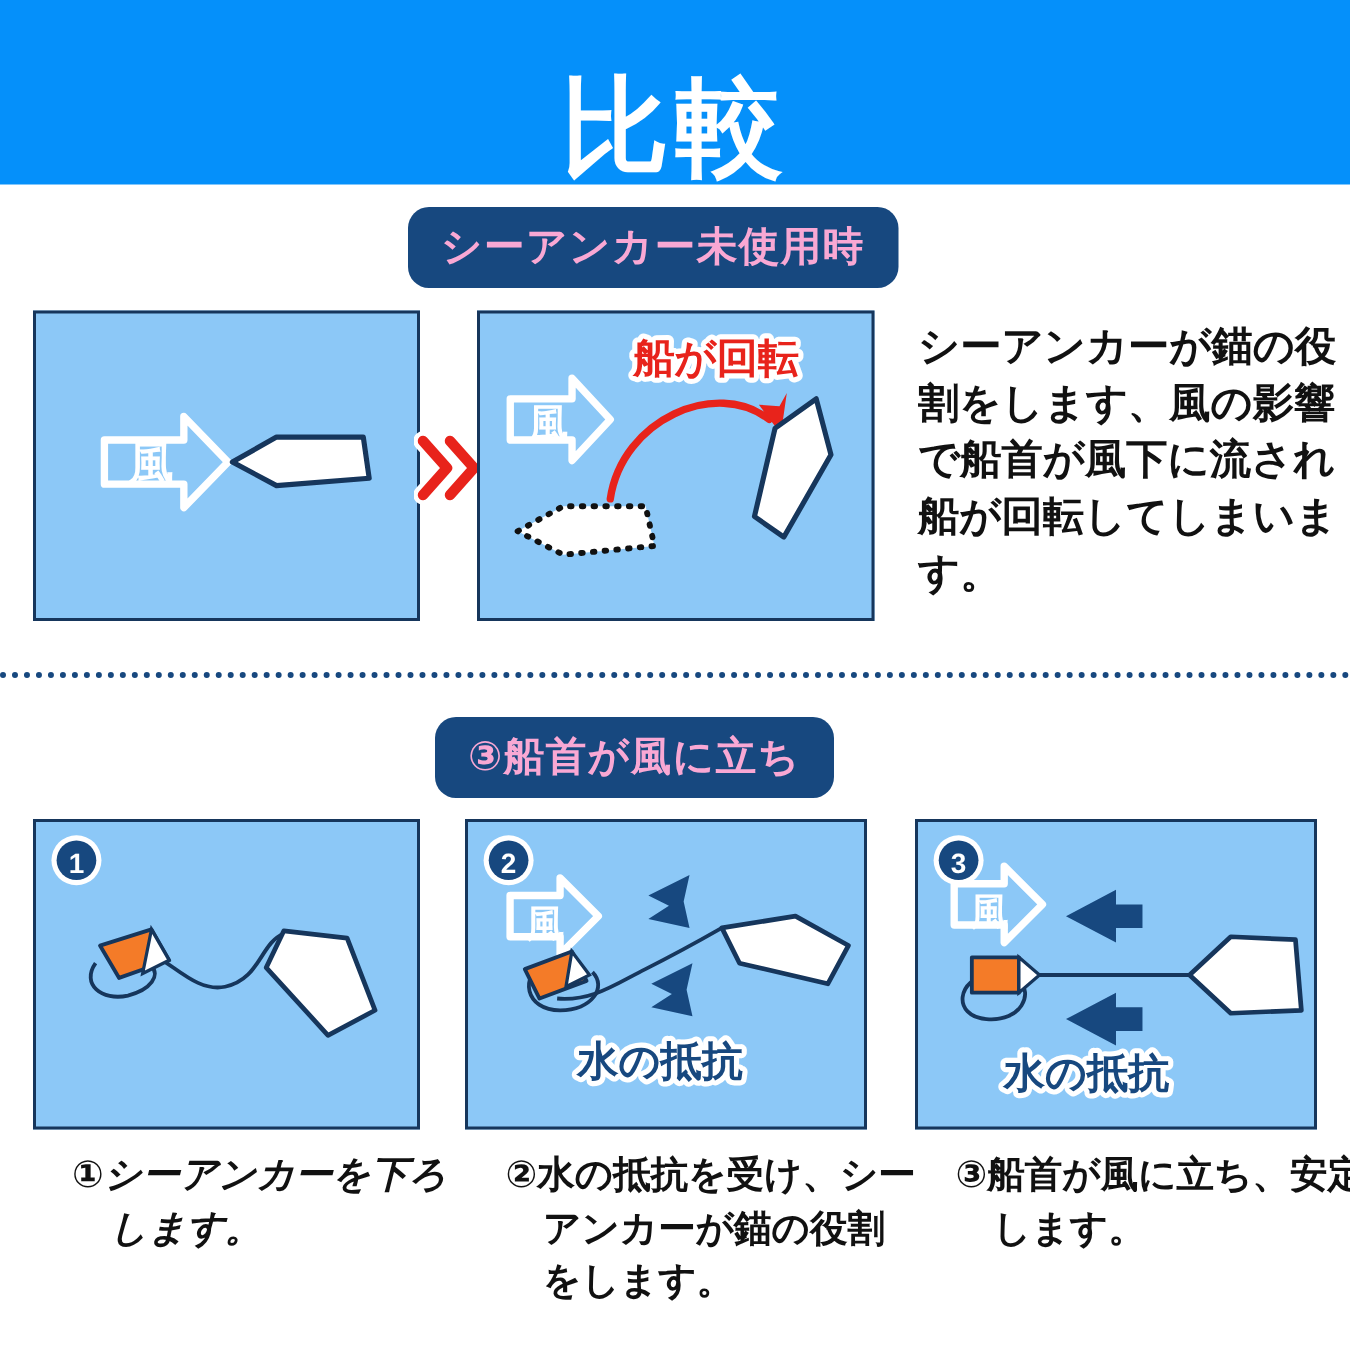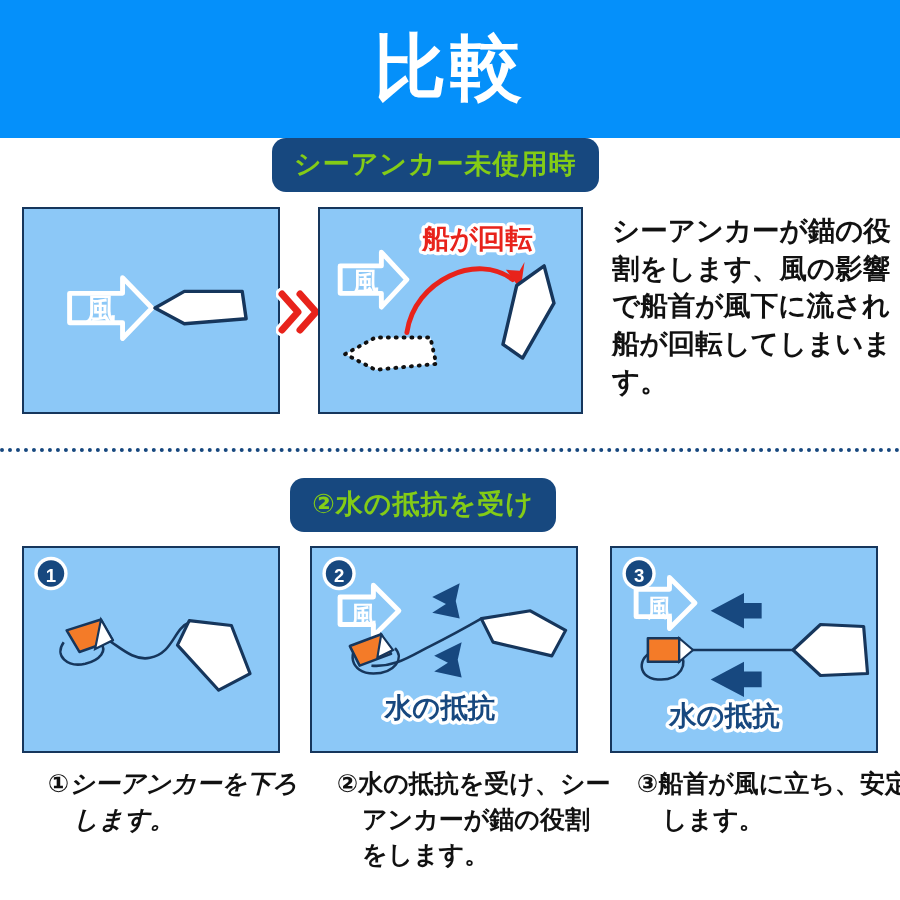--- a/index.html
+++ b/index.html
@@ -7,35 +7,35 @@
   body{
     width:900px;height:900px;
     background:#ffffff;
     font-family:"Liberation Sans","DejaVu Sans",sans-serif;
     overflow:hidden;position:relative;
   }
   .page{position:relative;width:900px;height:900px;}
 
   
   .header{
-    position:absolute;left:0;top:0;width:900px;height:138px;
+    position:absolute;left:0;top:0;width:900px;height:123px;
     background:#0590fa;
-    display:flex;align-items:center;justify-content:center;
+    display:flex;align-items:flex-end;justify-content:center;
   }
   .header-title{
     color:#ffffff;font-size:72px;font-weight:bold;
     letter-spacing:4px;line-height:1;
     transform:translateY(-2px);
   }
 
   
   .badge{
     position:absolute;
     background:#17487f;
-    color:#84cc16;
+    color:#f9a8d4;
     border-radius:14px;
     font-size:27px;font-weight:bold;
     letter-spacing:1px;
     padding:8px 22px 10px 22px;
     white-space:nowrap;
     text-align:center;
   }
   #badge-unused{left:272px;top:138px;}
   #badge-used{left:290px;top:478px;}
 
@@ -151,21 +151,21 @@
       <g>
         <path d="M228,58 L238,96 L206,152 L186,138 L200,78 Z" fill="#ffffff" stroke="#16365c" stroke-width="3.5" stroke-linejoin="round"></path>
       </g>
     </svg>
   </div>
 
   <div class="para">シーアンカーが錨の役割をします、風の影響で船首が風下に流され船が回転してしまいます。</div>
 
   <div class="divider"></div>
 
-  <div class="badge" id="badge-used">②水の抵抗を受け</div>
+  <div class="badge" id="badge-used">③船首が風に立ち</div>
 
   <div class="panel" id="panel-1">
     <svg viewBox="0 0 258 207" xmlns="http://www.w3.org/2000/svg">
 
       <g>
         <circle cx="27" cy="26" r="17" fill="#ffffff"></circle>
         <circle cx="27" cy="26" r="13.5" fill="#17487f"></circle>
         <text x="27" y="35" font-family="'Liberation Sans',sans-serif" font-size="19" font-weight="bold" fill="#ffffff" text-anchor="middle">1</text>
       </g>
 

